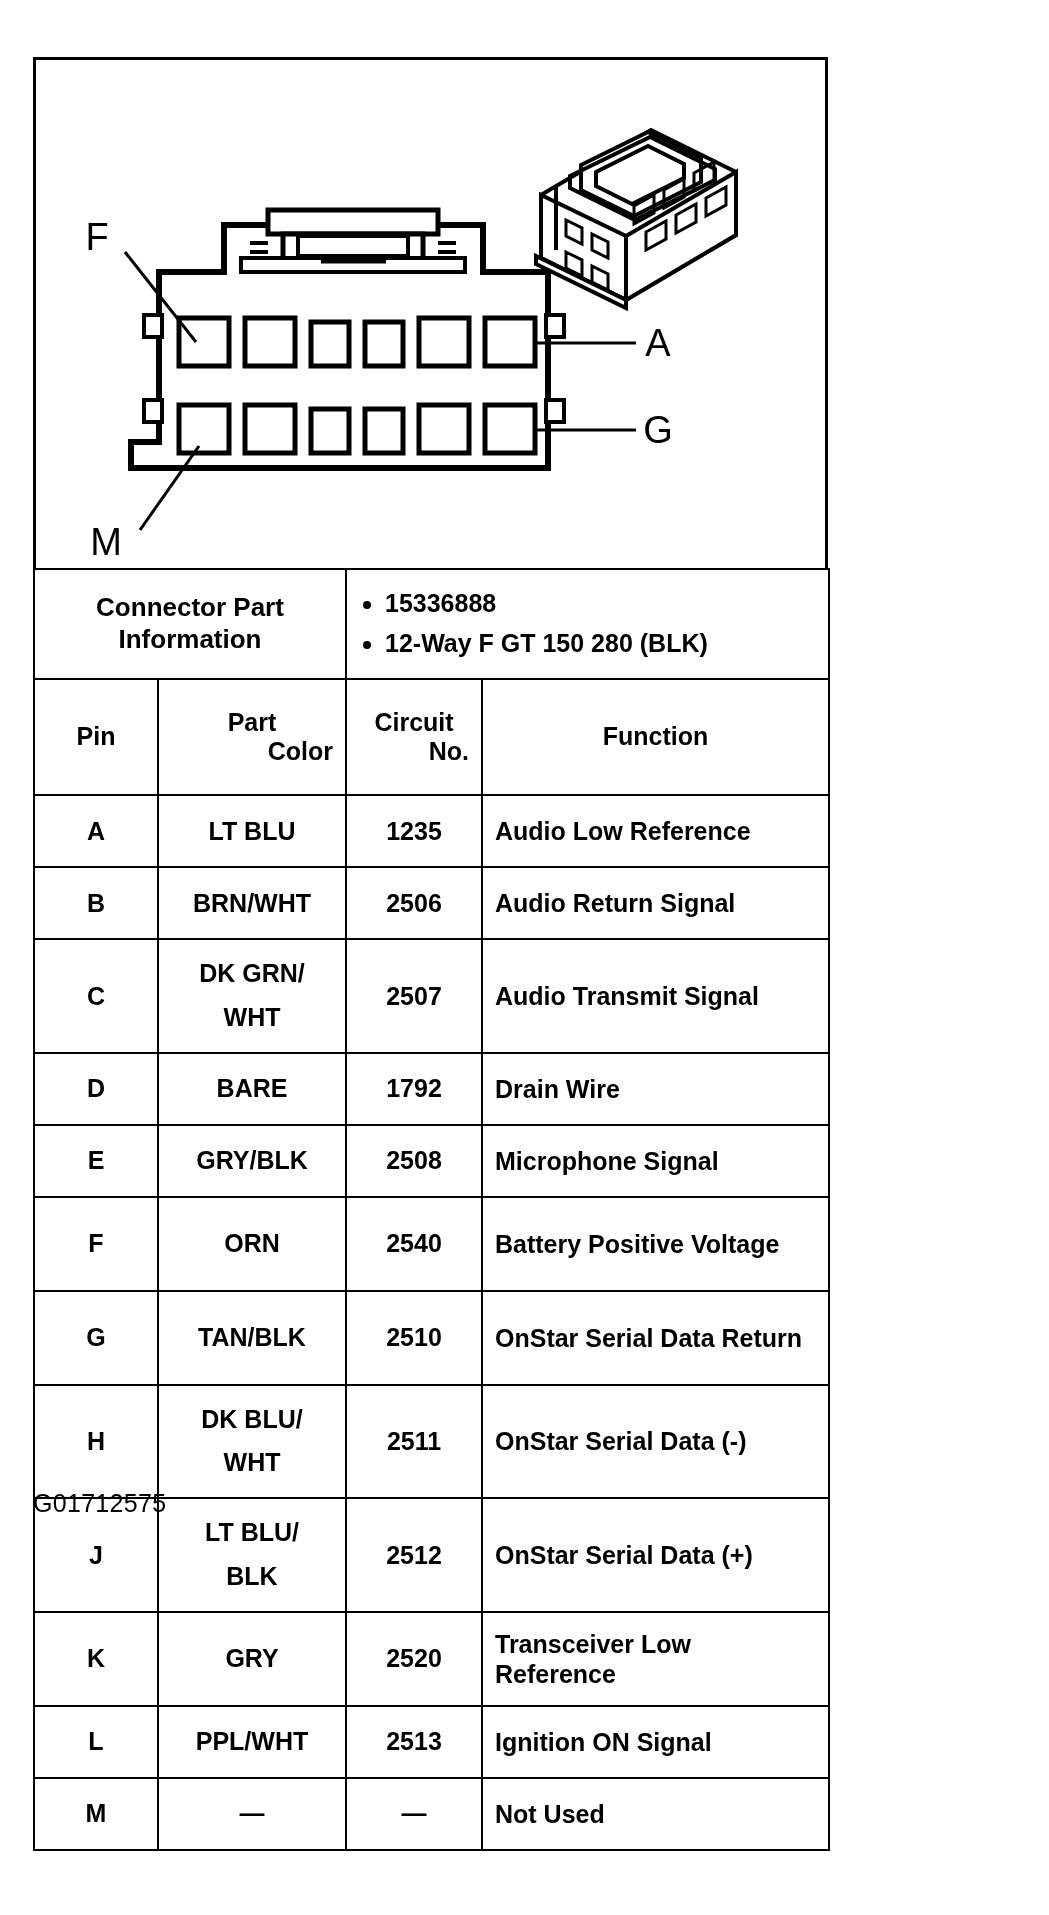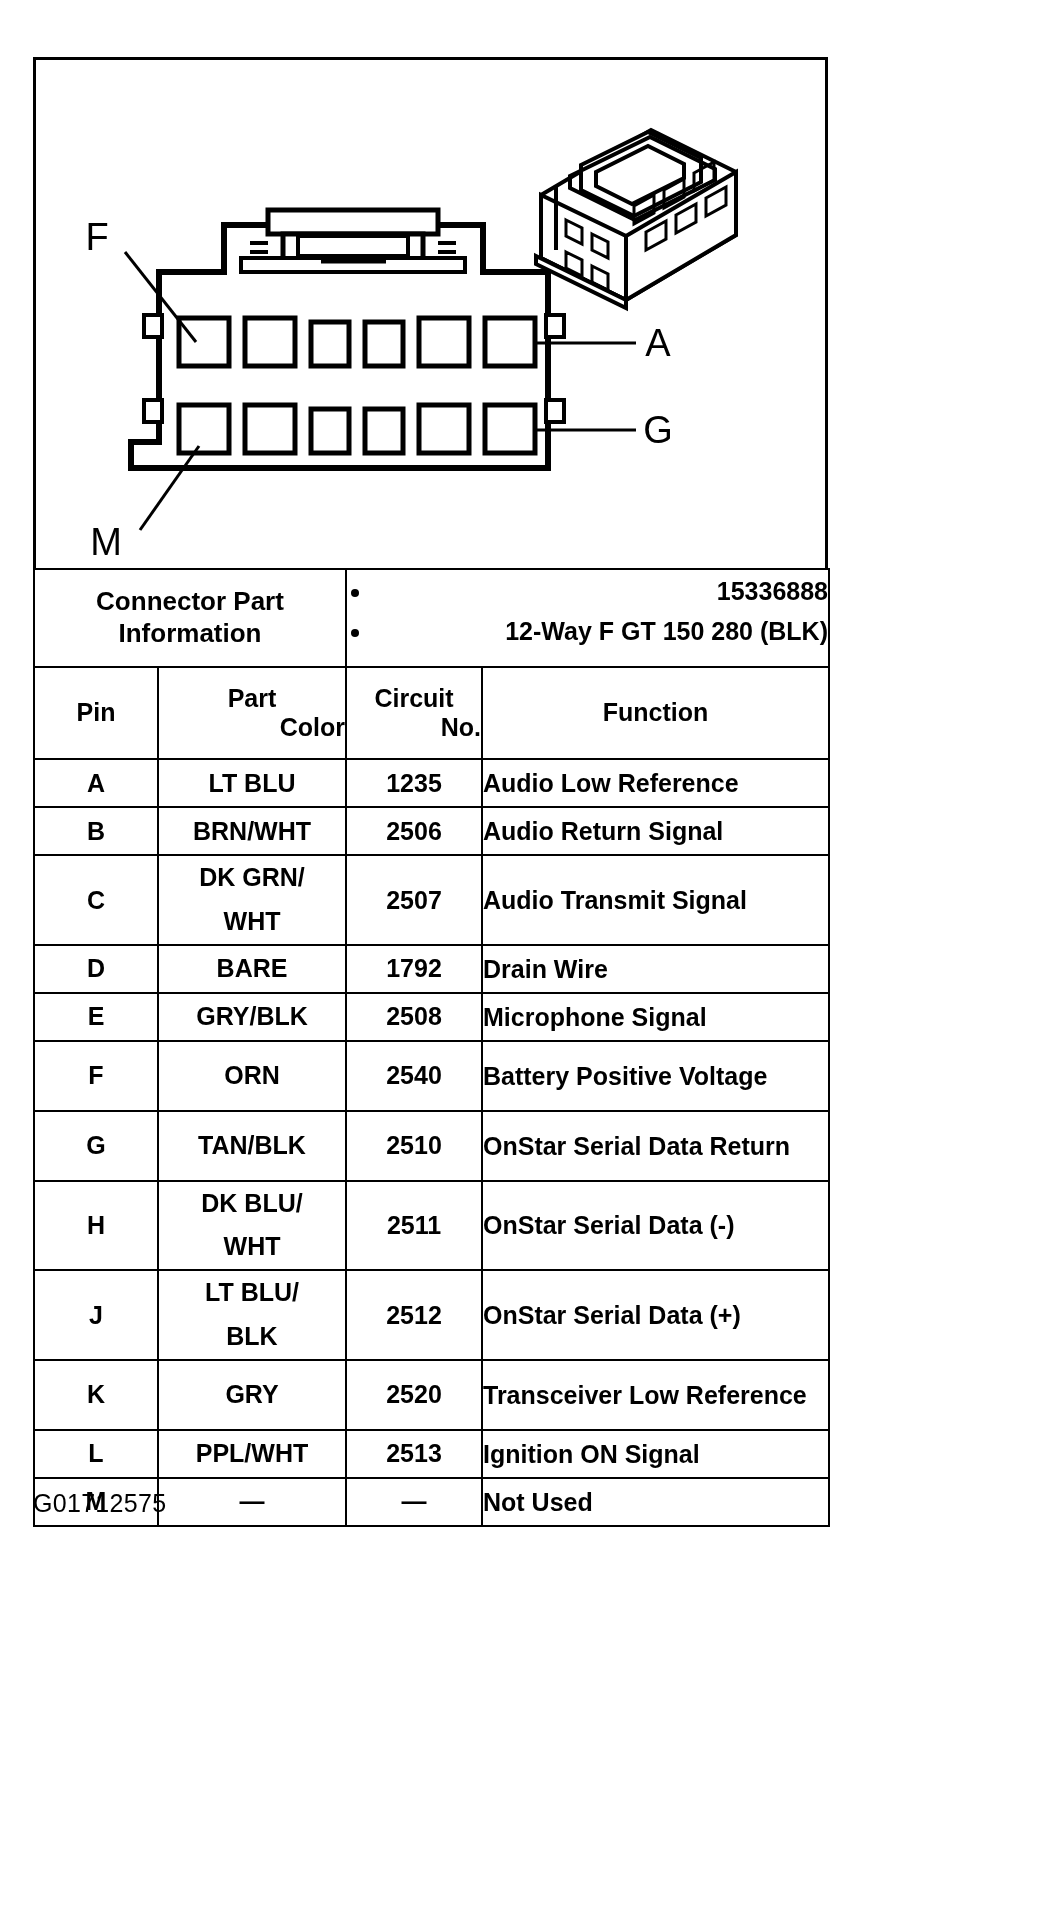--- a/index.html
+++ b/index.html
@@ -42,21 +42,21 @@
     position: absolute;
     left: -3px;
     top: 508px;
     width: 795px;
     border-collapse: collapse;
     table-layout: fixed;
     box-sizing: border-box;
   }
   #pin-table td, #pin-table th {
     border: 2px solid #000;
-    padding: 0;
+    padding: 12px;
     vertical-align: middle;
     font-weight: bold;
     color: #000;
     background: #fff;
   }
   .col-pin      { width: 124px; }
   .col-wire     { width: 188px; }
   .col-circuit  { width: 136px; }
   .col-function { width: 347px; }
 
@@ -69,24 +69,23 @@
   }
   .cpi-values {
     padding: 8px 6px 10px 18px;
     font-size: 25px;
     line-height: 1.2;
   }
   .cpi-values ul {
     margin: 0;
     padding: 0 0 0 26px;
     list-style: disc;
-    text-align: right;
   }
   .cpi-values li { margin: 6px 0 10px 0; }
-  .cpi-values li:last-child { margin-bottom: 20px; }
+  .cpi-values li:last-child { margin-bottom: 8px; }
 
   
   .hdr {
     font-size: 25px;
     line-height: 1.18;
     text-align: center;
     height: 90px;
     padding: 4px 2px;
   }
   .hdr-stack { display: block; }

